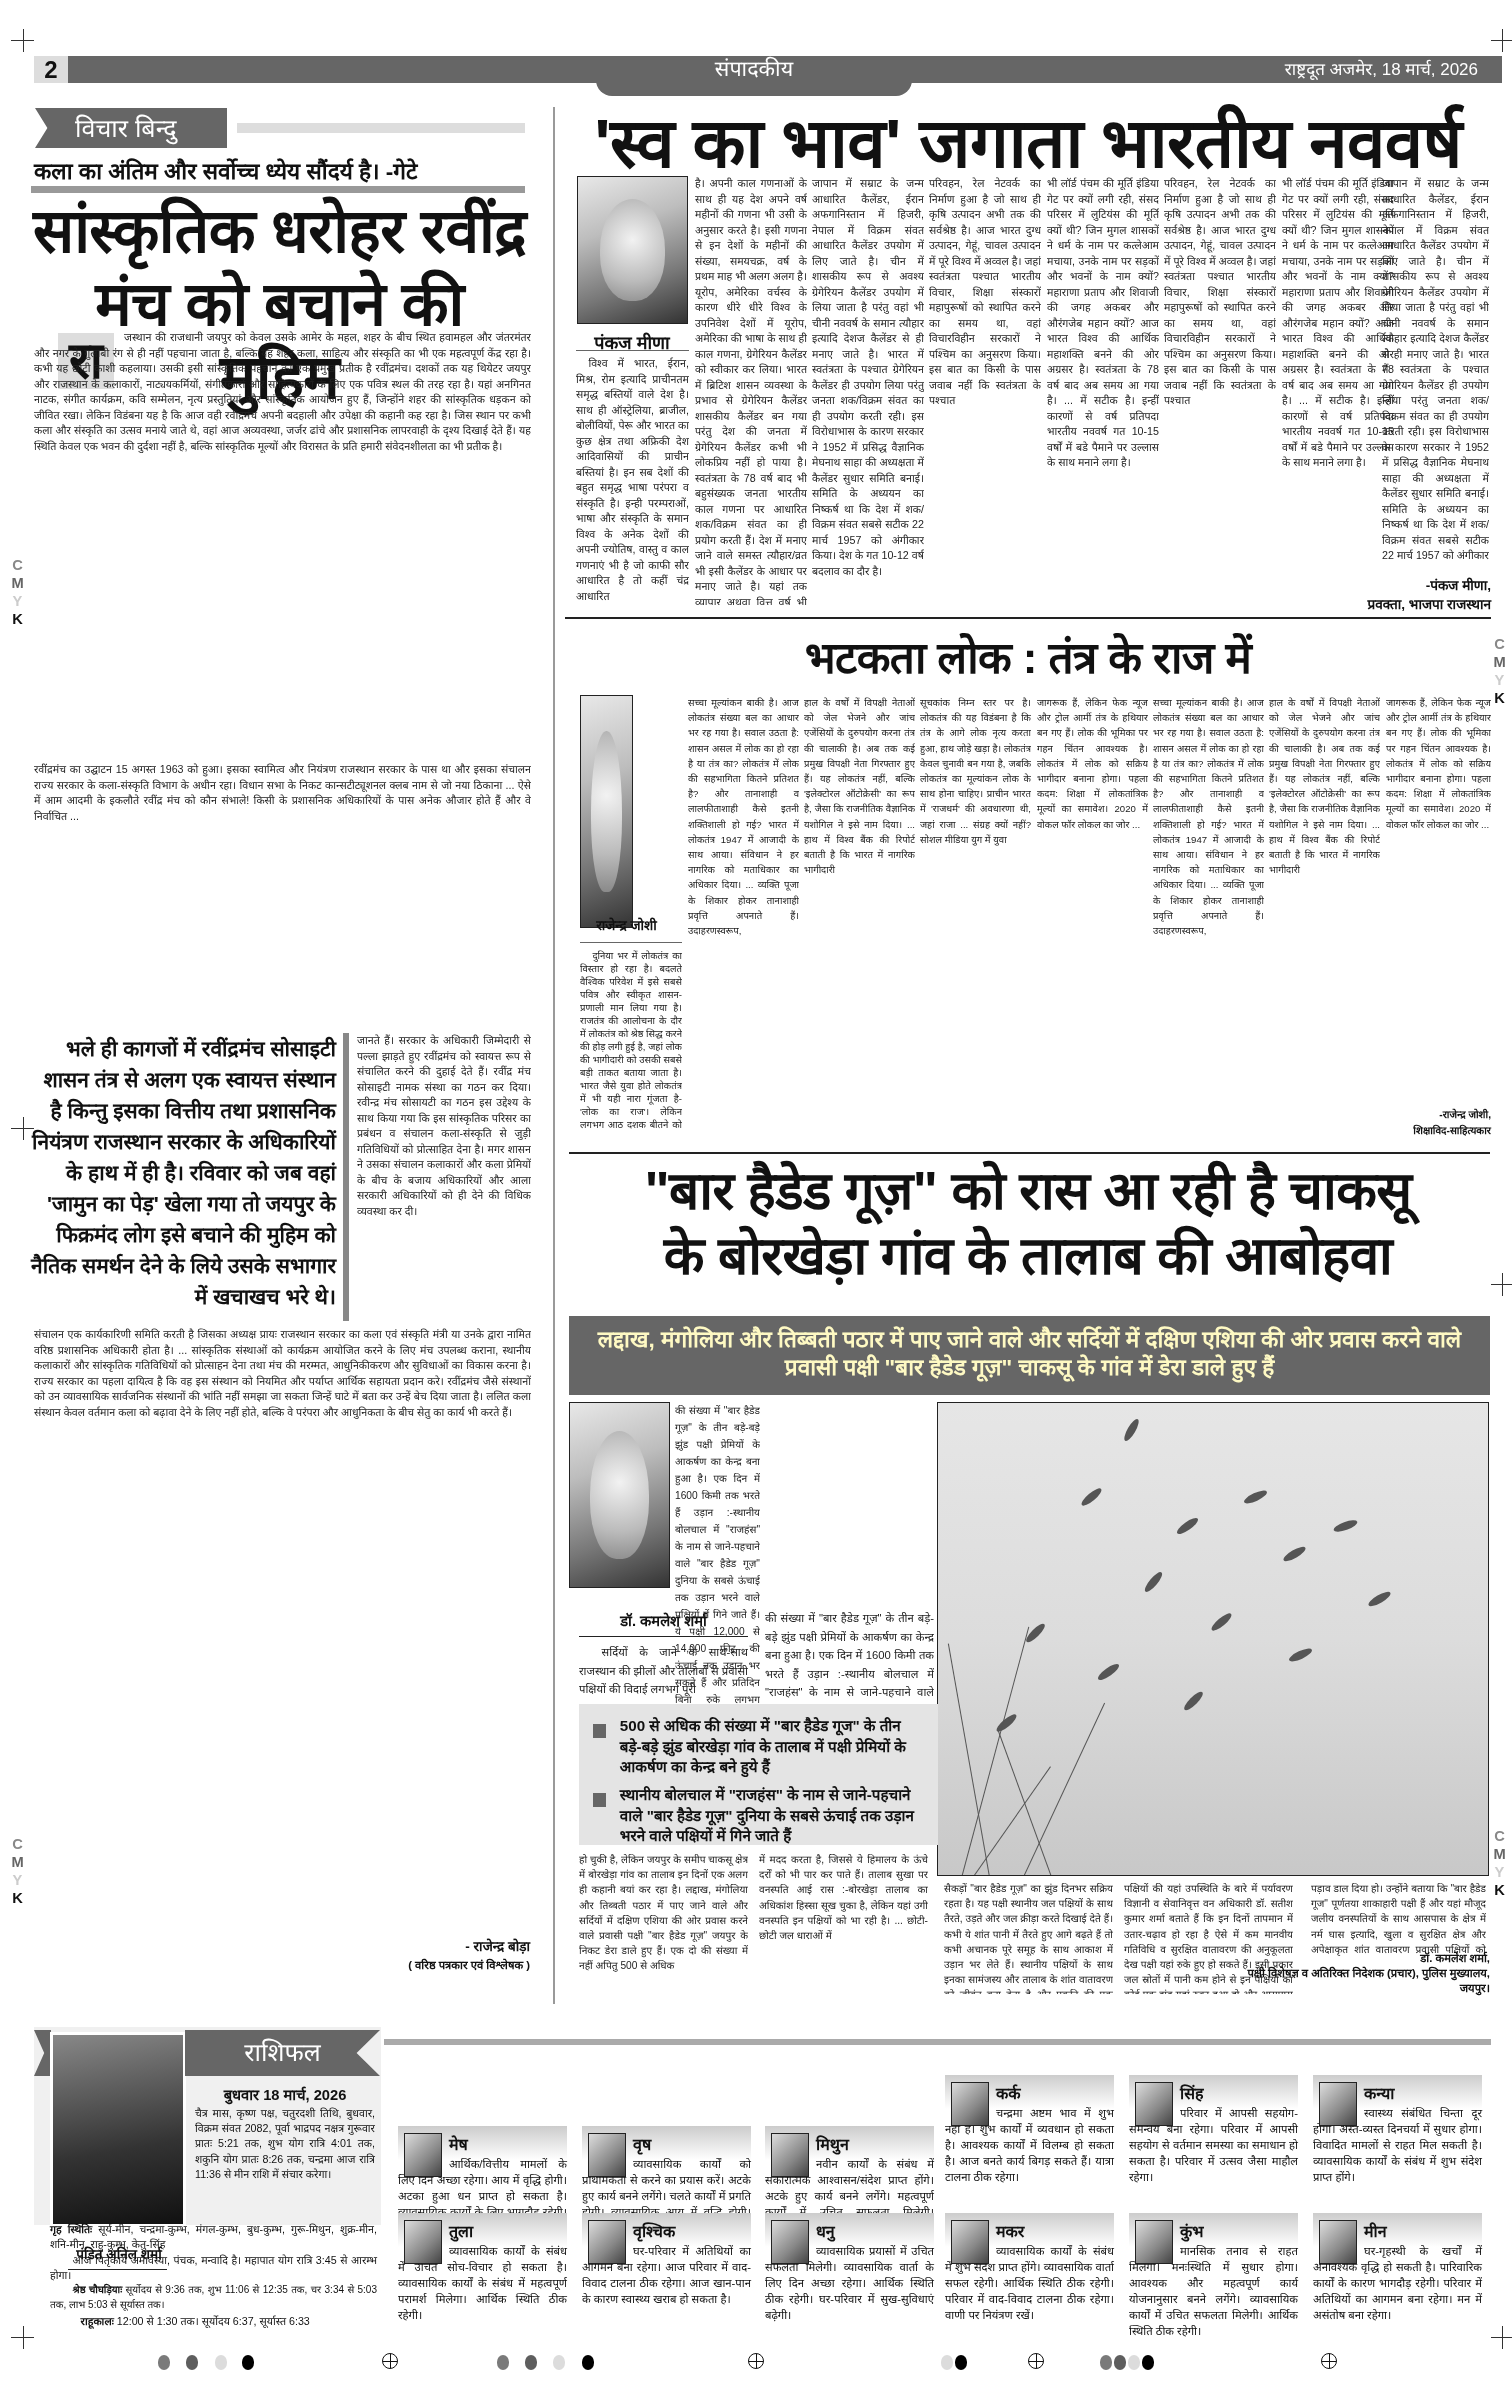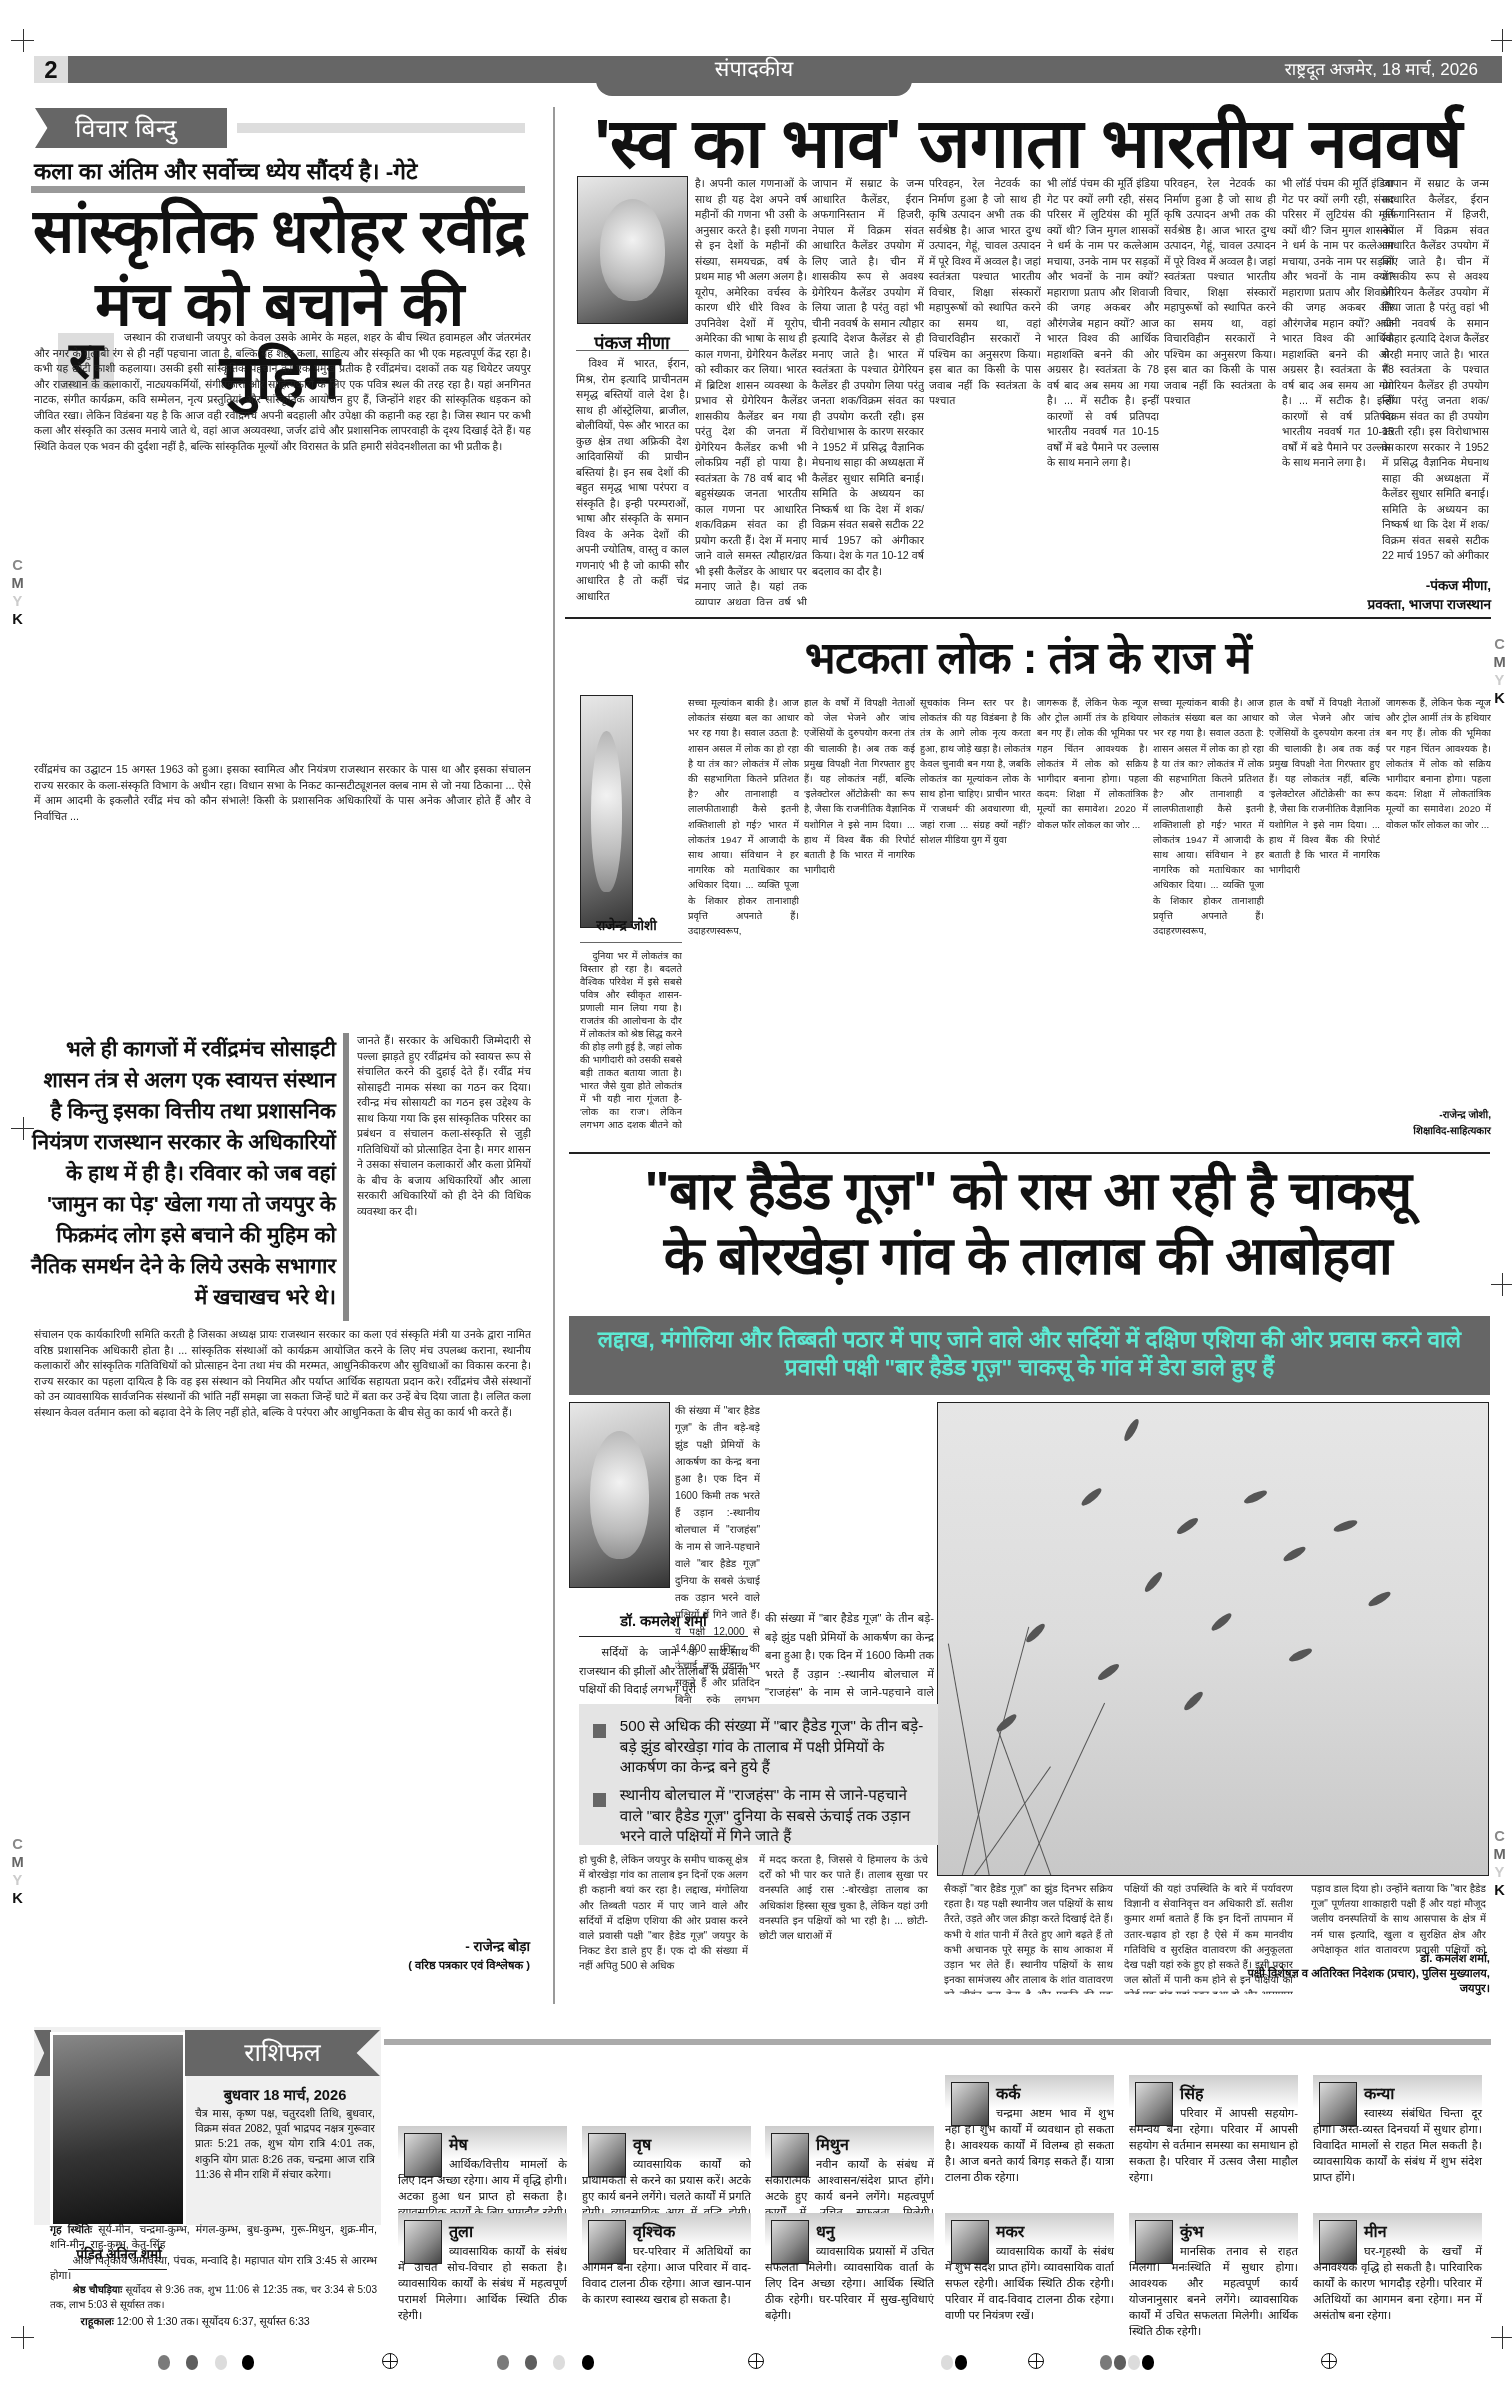--- a/index.html
+++ b/index.html
@@ -26,23 +26,23 @@
 .dropcap{background:#ddd;width:56px;height:56px;font-size:51px;font-weight:900;text-align:center;line-height:56px}
 .pullquote{font-size:21px;font-weight:bold;line-height:31px;text-align:right}
 .vline{background:#888}
 
 .big-head{font-weight:900;text-align:center;letter-spacing:-0.6px}
 .photo{background:linear-gradient(160deg,#e8e8e8 0%,#bdbdbd 35%,#777 70%,#333 100%);border:1.1px solid #222;display:flex;align-items:center;justify-content:center;overflow:hidden}
 .photo .face{width:60%;height:70%;border-radius:50% 50% 45% 45%;background:radial-gradient(circle at 50% 40%,#f2f2f2,#bbb 60%,#888)}
 .caption{font-size:18px;font-weight:bold;text-align:center}
 .col{font-size:10.7px;line-height:15.5px;text-align:justify;color:#222;overflow:hidden}
 .byline{font-size:13.6px;font-weight:bold;text-align:right;line-height:19px}
-.deck{background:#666;color:#5eead4;font-size:25px;font-weight:bold;text-align:center;line-height:38px;padding:11.3px 11.3px}
+.deck{background:#666;color:#fef9c3;font-size:25px;font-weight:bold;text-align:center;line-height:38px;padding:11.3px 11.3px}
 .callout{background:#e4e4e4;padding:12.4px 13.6px}
-.callout-item{display:flex;gap:13.6px;font-size:21.5px;font-weight:normal;line-height:28px;margin-bottom:11.3px}
+.callout-item{display:flex;gap:13.6px;font-size:21.5px;font-weight:bold;line-height:28px;margin-bottom:11.3px}
 .callout-item .sq{width:13.6px;height:13.6px;background:#666;flex:none;margin-top:8px}
 .bird-photo{background:linear-gradient(180deg,#e6e6e6 0%,#dcdcdc 50%,#c8c8c8 100%);border:1.1px solid #222;overflow:hidden}
 .bird{position:absolute;width:25px;height:8px;background:#555;border-radius:50%}
 .twig{position:absolute;border-left:1.1px solid #555;transform-origin:bottom}
 
 .rf-box{left:34px;top:2027px;width:347px;height:198px;background:#f0f0f0}
 .rf-photo{background:linear-gradient(170deg,#888,#333 60%,#111);border:3.4px solid #fff}
 .rf-title{background:#666;color:#fff;font-size:25px;text-align:center;line-height:45px}
 .rf-date{font-size:21.5px;font-weight:bold;text-align:center}
 .rf-text{font-size:12px;line-height:16px;text-align:justify}

